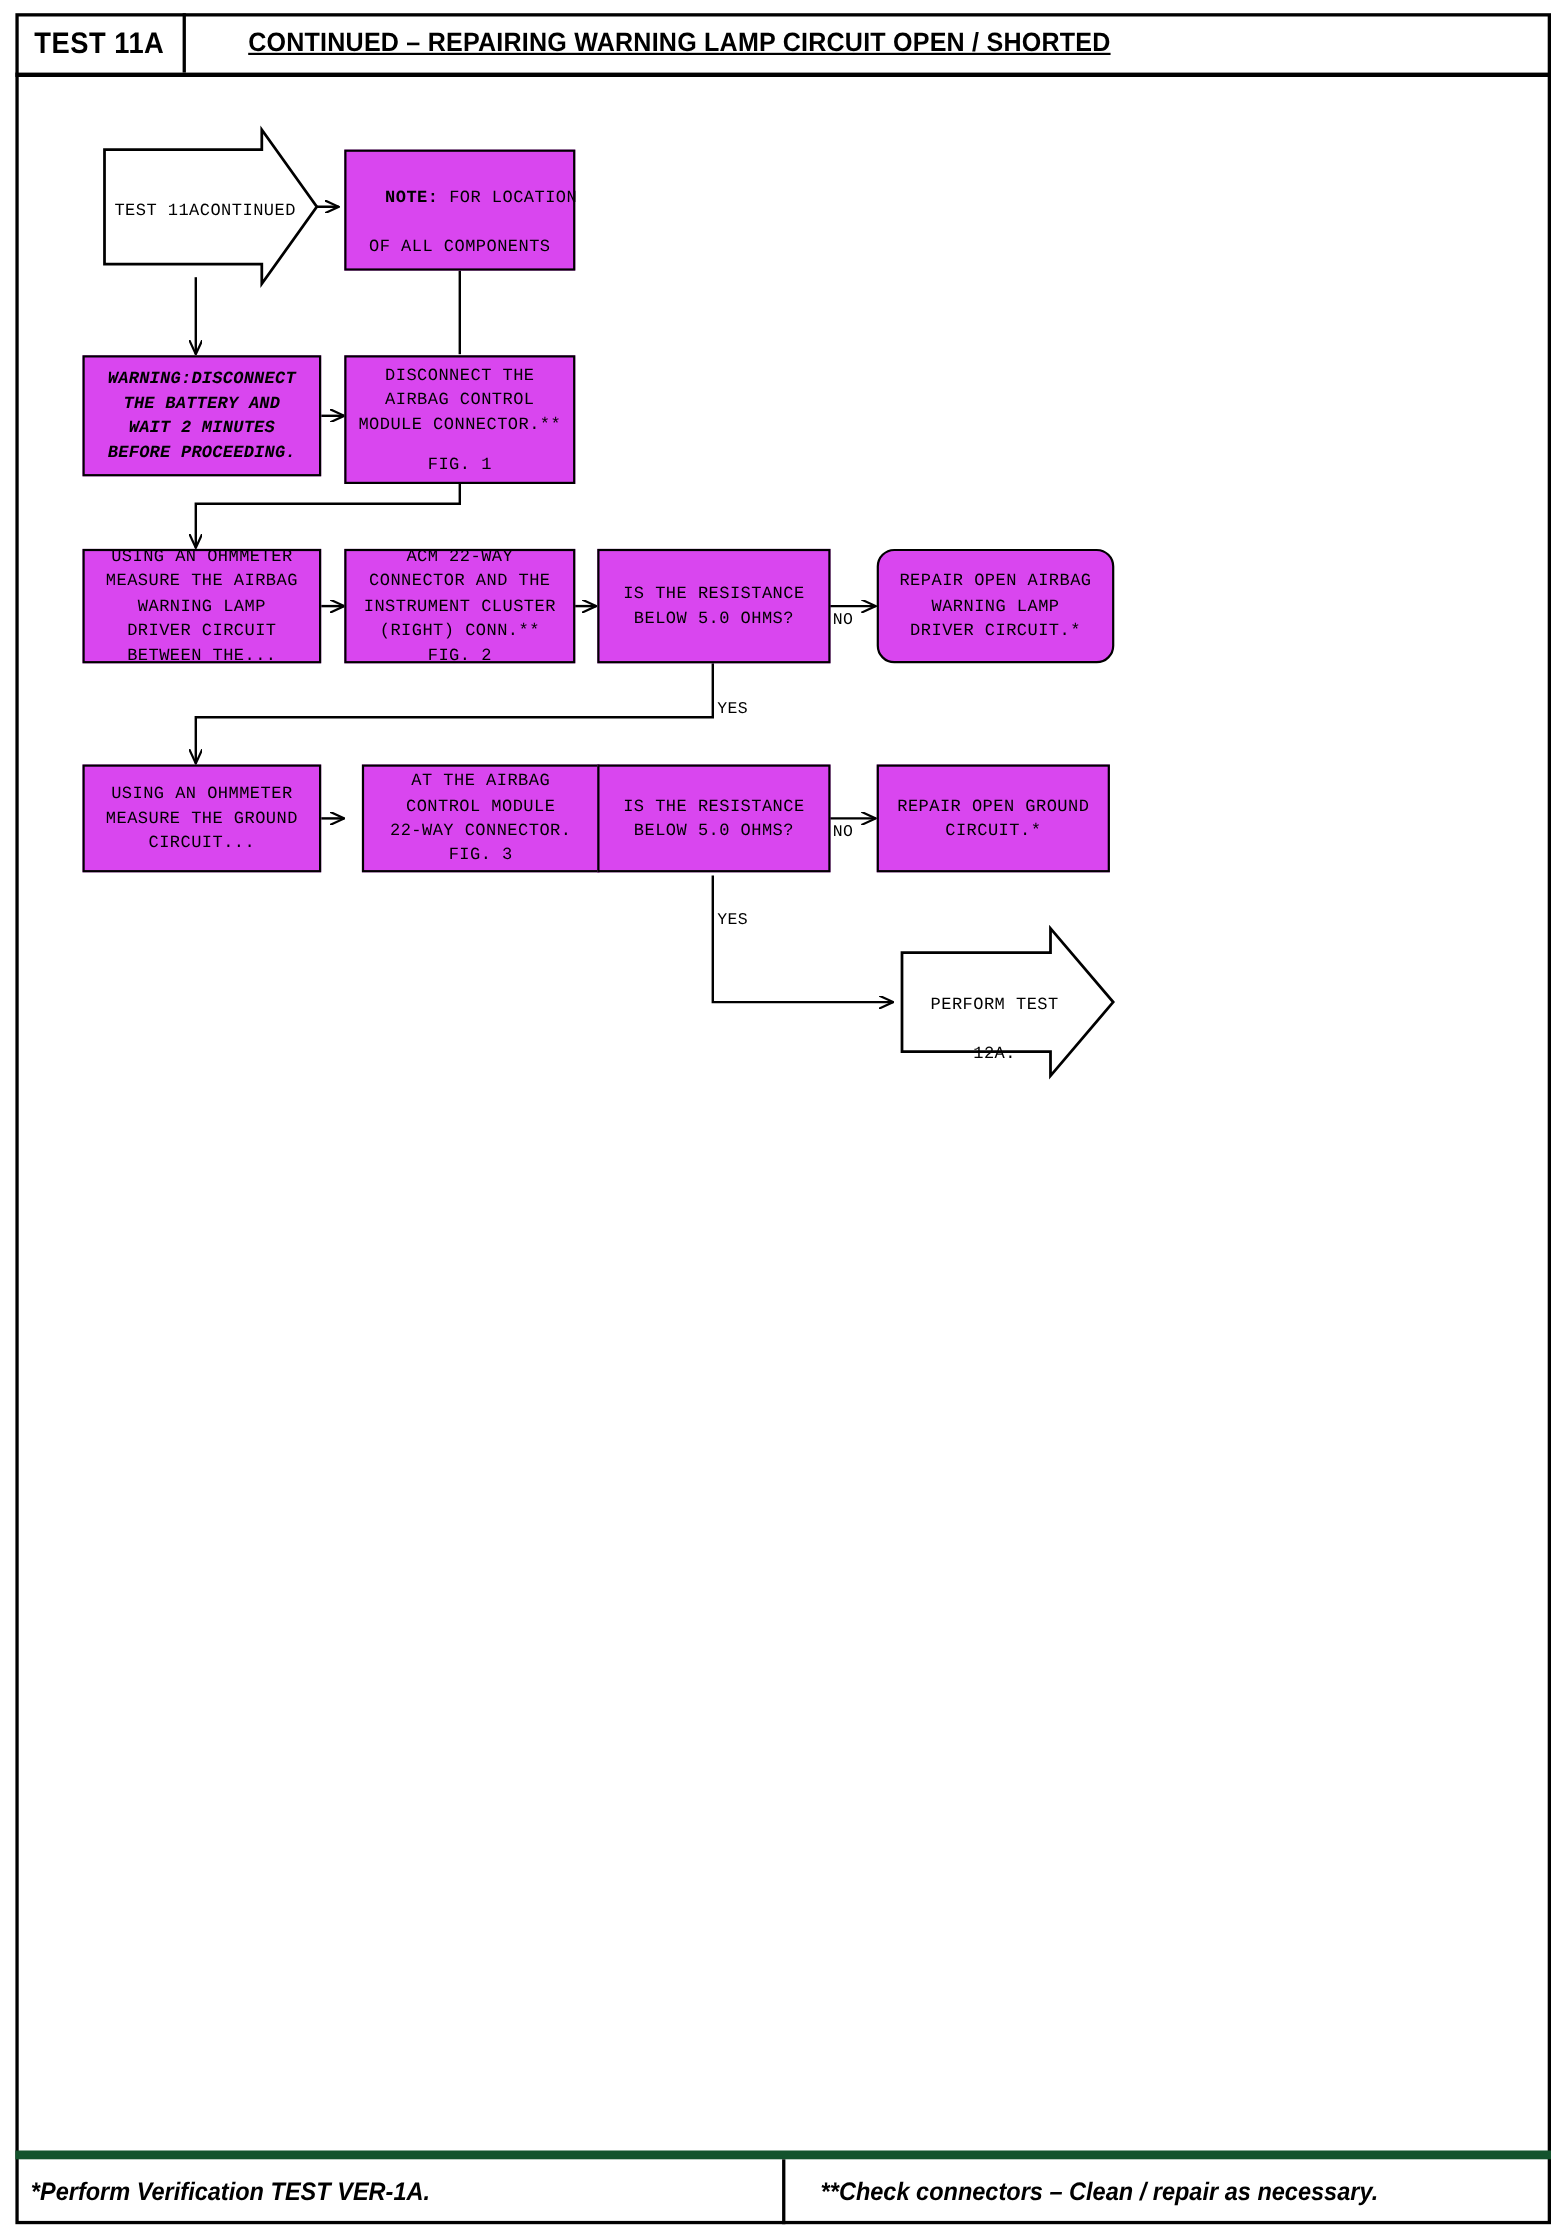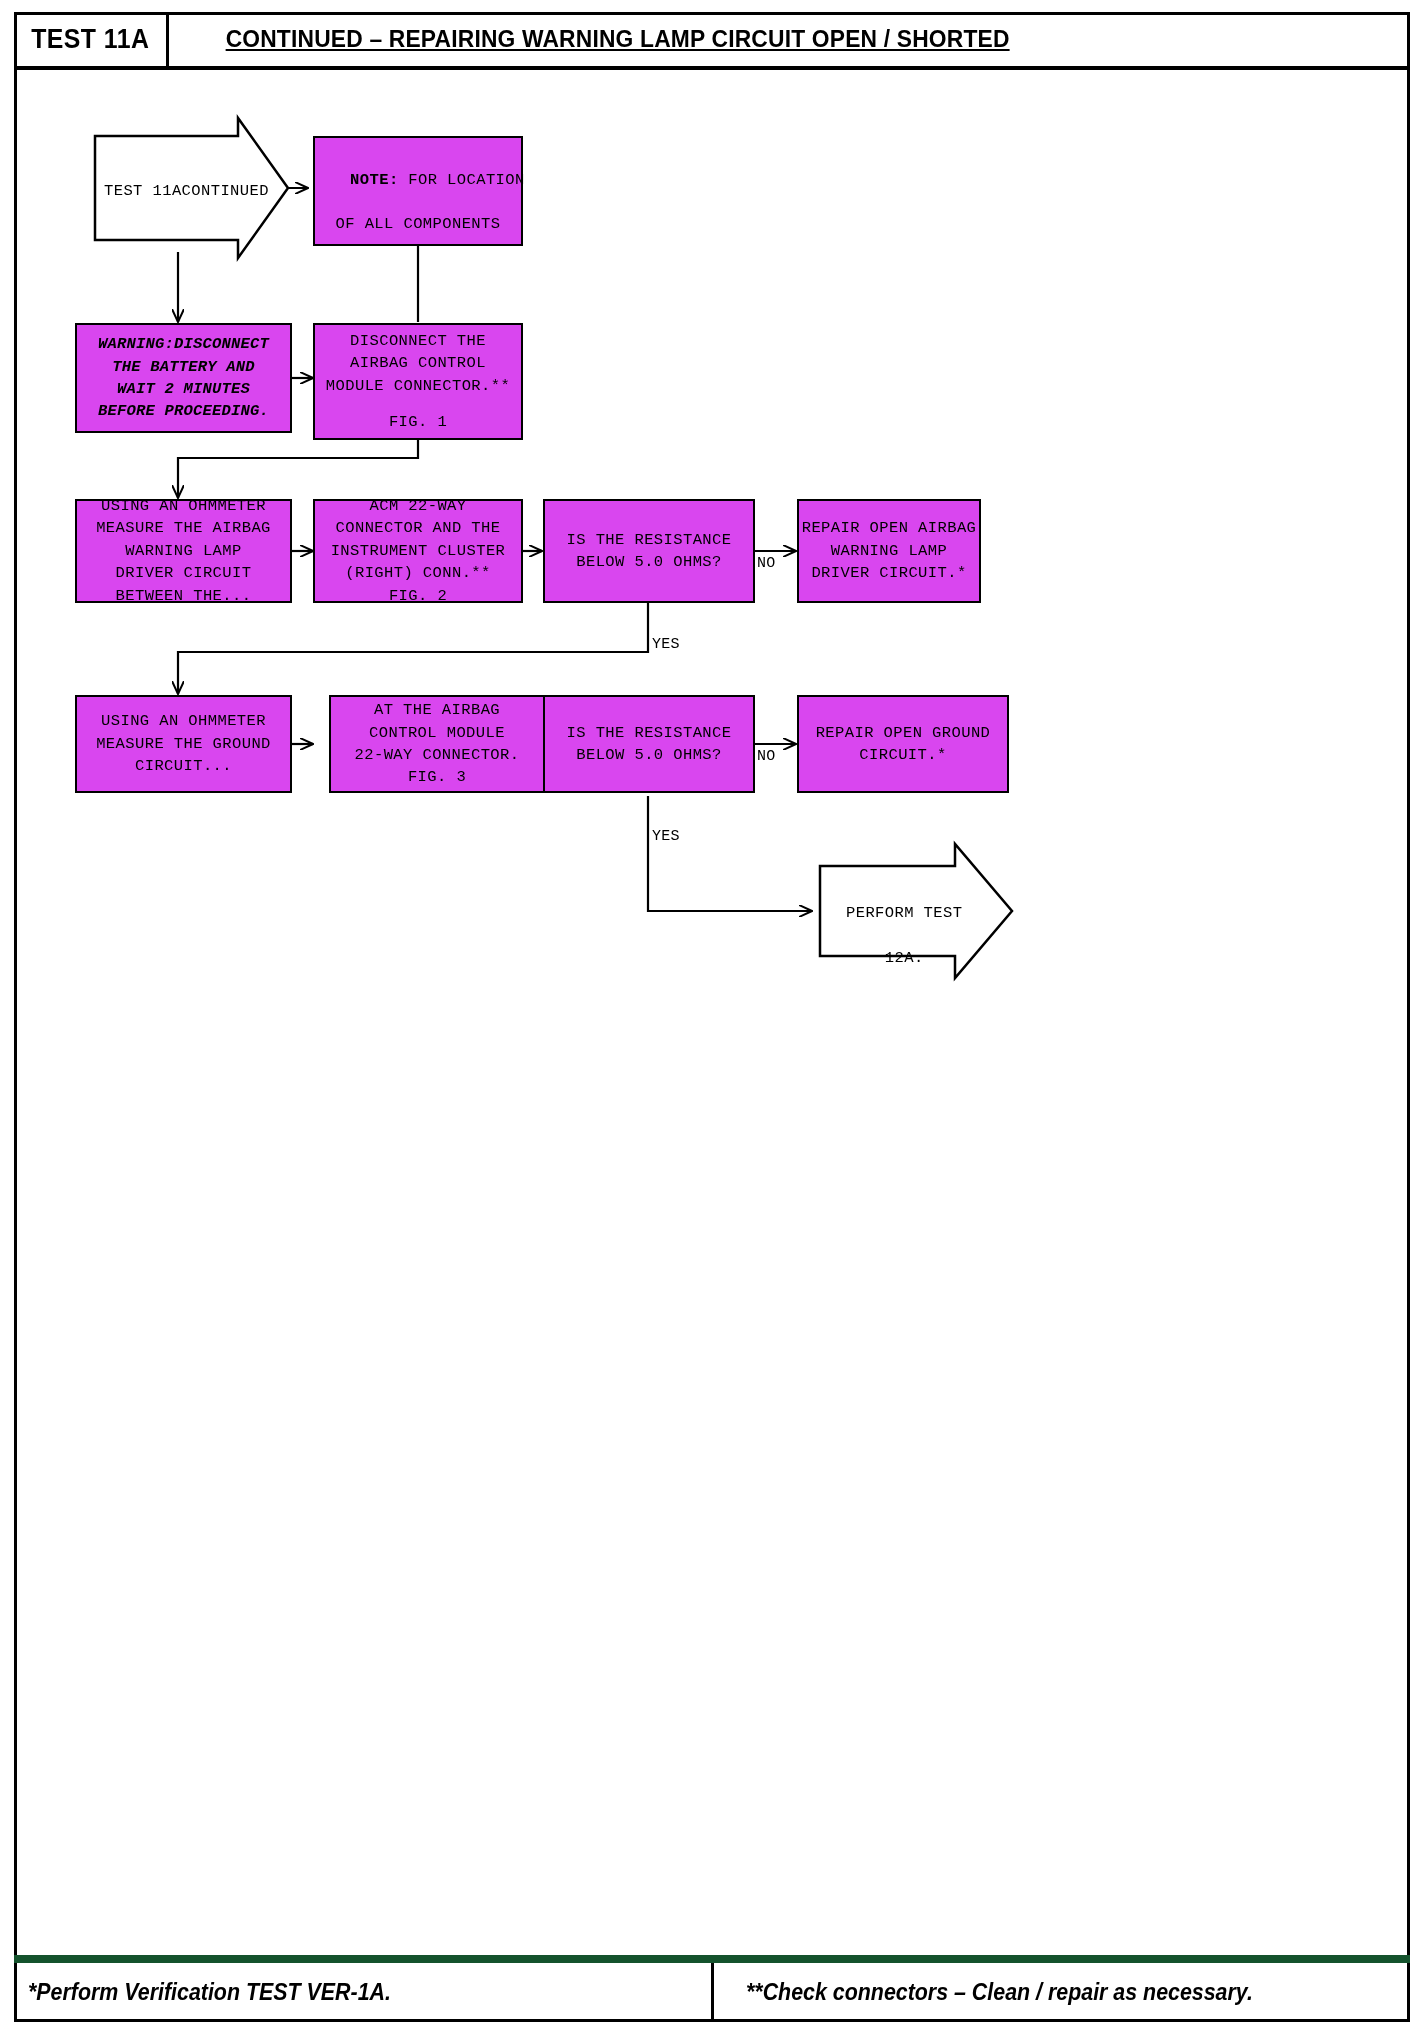--- a/index.html
+++ b/index.html
@@ -239,21 +239,21 @@
   <div class="line">INSTRUMENT CLUSTER</div>
   <div class="line">(RIGHT) CONN.**</div>
   <div class="line">FIG. 2</div>
 </div>
 
 <div class="flow-box" style="left:543px; top:499px; width:212px; height:104px;">
   <div class="line">IS THE RESISTANCE</div>
   <div class="line">BELOW 5.0 OHMS?</div>
 </div>
 
-<div class="flow-box" style="left:797px; top:499px; width:184px; height:104px;">
+<div class="flow-box" style="left:797px; top:499px; width:216px; height:104px;border-radius:16px;">
   <div class="line">REPAIR OPEN AIRBAG</div>
   <div class="line">WARNING LAMP</div>
   <div class="line">DRIVER CIRCUIT.*</div>
 </div>
 
 <div class="flow-box" style="left:75px; top:695px; width:217px; height:98px;">
   <div class="line">USING AN OHMMETER</div>
   <div class="line">MEASURE THE GROUND</div>
   <div class="line">CIRCUIT...</div>
 </div>

